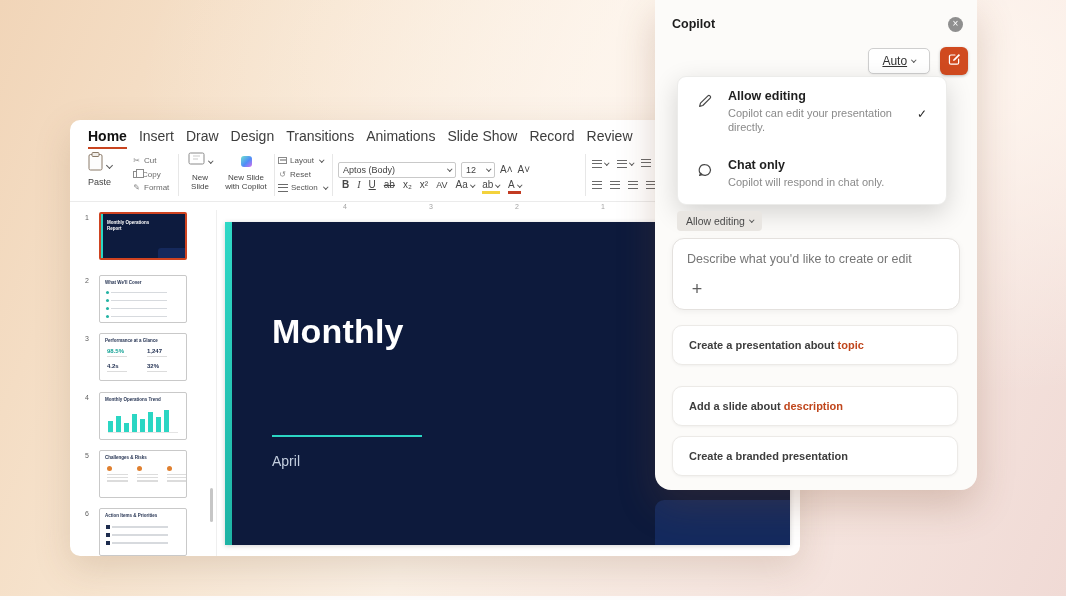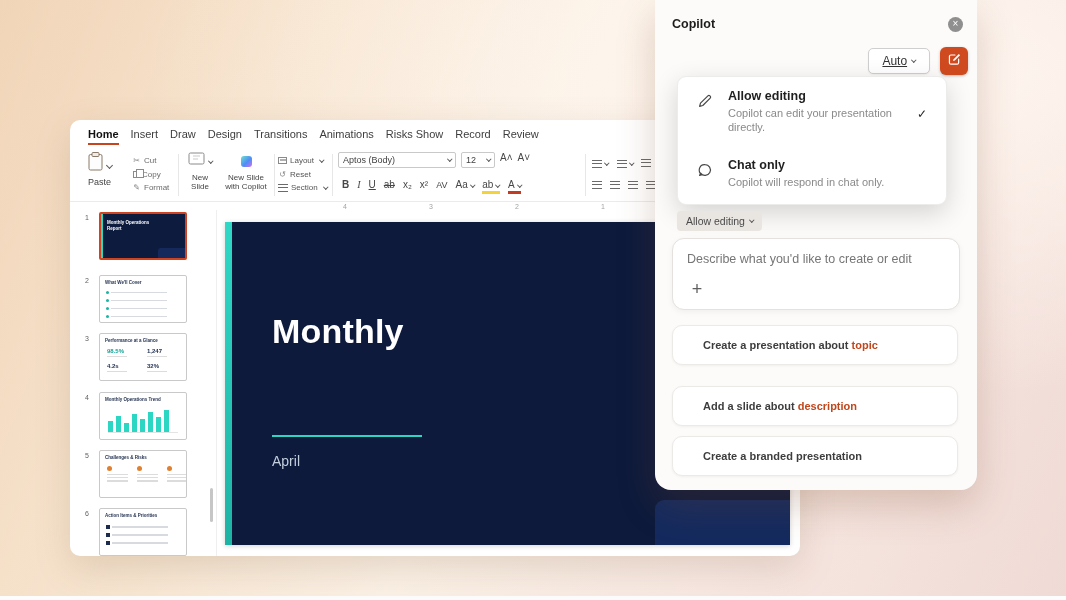--- a/index.html
+++ b/index.html
@@ -10,21 +10,21 @@
     background:
       radial-gradient(120% 90% at 85% 12%, rgba(255,247,240,.95) 0%, rgba(255,247,240,0) 60%),
       linear-gradient(112deg, #f1d5b8 0%, #f7e5d0 26%, #fbf1e6 48%, #f7e8e2 72%, #f0dad5 100%);
   }
   .bottom-strip { position:absolute; left:0; right:0; bottom:0; height:4px; background:#fdfdfd; }
 
   
   .pp-window { position:absolute; left:70px; top:120px; width:730px; height:436px;
     background:#fff; border-radius:10px; box-shadow:0 12px 36px rgba(124,82,48,.18); overflow:hidden; z-index:1; }
 
-  .tabs { position:absolute; left:18px; top:8px; display:flex; gap:12px; font-size:11px; color:#3d3d3d; }
+  .tabs { position:absolute; left:18px; top:8px; display:flex; gap:12px; font-size:14px; color:#3d3d3d; }
   .tab { padding-bottom:3px; cursor:default; white-space:nowrap; }
   .tab.active { font-weight:bold; color:#111; border-bottom:2px solid #c8441f; }
 
   .ribbon { position:absolute; left:0; top:28px; width:100%; height:54px; border-bottom:1px solid #ebebeb; color:#515151; }
   .vdiv { position:absolute; top:6px; height:42px; width:1px; background:#e7e7e7; }
 
   .chev { display:inline-block; width:5px; height:5px; border-right:1.2px solid #5a5a5a; border-bottom:1.2px solid #5a5a5a; transform:rotate(45deg); vertical-align:middle; margin:-2px 0 0 3px; }
   .chev.sm { width:3.5px; height:3.5px; }
 
   .paste { position:absolute; left:18px; top:4px; width:40px; color:#444; }
@@ -41,21 +41,21 @@
   .gem { display:inline-block; width:11px; height:11px; border-radius:3px;
     background:linear-gradient(135deg,#6fe0d0 0%, #4f8df7 55%, #d66ef0 100%); vertical-align:middle; }
 
   .layout-stack { position:absolute; left:208px; top:8px; display:flex; flex-direction:column; gap:4.5px; font-size:8px; color:#555; }
   .icon-rect { display:inline-block; width:9px; height:7px; border:1px solid #8a8a8a; vertical-align:middle; }
   .icon-rect.split::before { content:""; display:block; height:2px; background:#b0b0b0; margin:0.5px; }
   .icon-lines { display:inline-block; width:10px; height:8px; vertical-align:middle;
     background:repeating-linear-gradient(to bottom,#6a6a6a 0 1px, transparent 1px 3.4px); }
 
   .combo { display:inline-flex; align-items:center; justify-content:space-between; border:1px solid #c9c9c9; border-radius:2px; height:16px; font-size:9px; color:#3f3f3f; padding:0 4px; background:#fff; }
-  .font-row1 { position:absolute; left:268px; top:4px; display:flex; align-items:flex-start; gap:5px; font-size:10px; color:#474747; }
+  .font-row1 { position:absolute; left:268px; top:14px; display:flex; align-items:center; gap:5px; font-size:10px; color:#474747; }
   .fmt-row { position:absolute; left:272px; top:31px; display:flex; align-items:center; gap:8px; font-size:10px; color:#474747; }
   .fb { line-height:12px; }
   .fmt-b { font-weight:bold; } .fmt-i { font-style:italic; font-family:"Liberation Serif", serif; }
   .fmt-u { text-decoration:underline; } .fmt-s { text-decoration:line-through; }
   .colorbar { position:relative; display:inline-block; }
   .colorbar::after { content:""; position:absolute; left:0; right:0; bottom:-2.5px; height:2.5px; }
   .cb-yellow::after { background:#f3d23c; } .cb-red::after { background:#c23b22; }
 
   .para-group { position:absolute; left:522px; top:6px; }
   .para-row { display:flex; align-items:center; gap:8px; margin-bottom:9px; }
@@ -115,39 +115,39 @@
   .mi-desc { position:absolute; left:50px; width:176px; font-size:11px; line-height:13.5px; color:#8a8a8a; }
   .mi-check { position:absolute; left:239px; top:30px; font-size:12px; color:#2b2b2b; }
 
   .cp-pill { position:absolute; left:22px; top:211px; height:20px; padding:0 9px; background:#e9e6e2; border-radius:4px; font-size:10.5px; color:#4a4a4a; display:inline-flex; align-items:center; gap:2px; }
 
   .cp-composer { position:absolute; left:17px; top:238px; width:288px; height:72px; background:#fff; border:1px solid #e4e1de; border-radius:12px; box-shadow:0 2px 6px rgba(0,0,0,.05); }
   .cp-input { position:absolute; left:14px; top:9px; width:258px; height:22px; border:none; outline:none; font-family:"Liberation Sans",sans-serif; font-size:12.5px; color:#333; background:transparent; }
   .cp-input::placeholder { color:#767676; }
   .cp-plus { position:absolute; left:15px; top:40px; font-size:18px; font-weight:300; color:#5f5f5f; width:18px; text-align:center; }
 
-  .cp-card { position:absolute; left:17px; width:286px; height:40px; background:#fff; border:1px solid #eceae7; border-radius:10px; box-shadow:0 1px 3px rgba(0,0,0,.05); font-size:11px; font-weight:bold; color:#3d3d3d; line-height:38px; padding-left:30px; white-space:nowrap; overflow:hidden; }
+  .cp-card { position:absolute; left:17px; width:286px; height:40px; background:#fff; border:1px solid #eceae7; border-radius:10px; box-shadow:0 1px 3px rgba(0,0,0,.05); font-size:11px; font-weight:bold; color:#3d3d3d; line-height:38px; padding-left:16px; white-space:nowrap; overflow:hidden; }
   .cp-card .hl { color:#c0461c; }
   .card-0 { top:325px; } .card-1 { top:386px; } .card-2 { top:436px; }
 </style>
 </head>
 <body>
 
 <div class="stage">
 
   <div class="pp-window">
 
     <div class="tabs">
       <span class="tab active">Home</span>
       <span class="tab">Insert</span>
       <span class="tab">Draw</span>
       <span class="tab">Design</span>
       <span class="tab">Transitions</span>
       <span class="tab">Animations</span>
-      <span class="tab">Risks Show</span>
+      <span class="tab">Slide Show</span>
       <span class="tab">Record</span>
       <span class="tab">Review</span>
     </div>
 
     <div class="ribbon">
 
       <div class="paste">
         <span><svg width="16" height="19" viewBox="0 0 16 19">
               <rect x="1" y="2.5" width="13" height="15.5" rx="1.5" fill="#fdfdfd" stroke="#8a7a68"></rect>
               <rect x="4" y="0.5" width="7" height="4" rx="1" fill="#efece8" stroke="#8a7a68"></rect>

